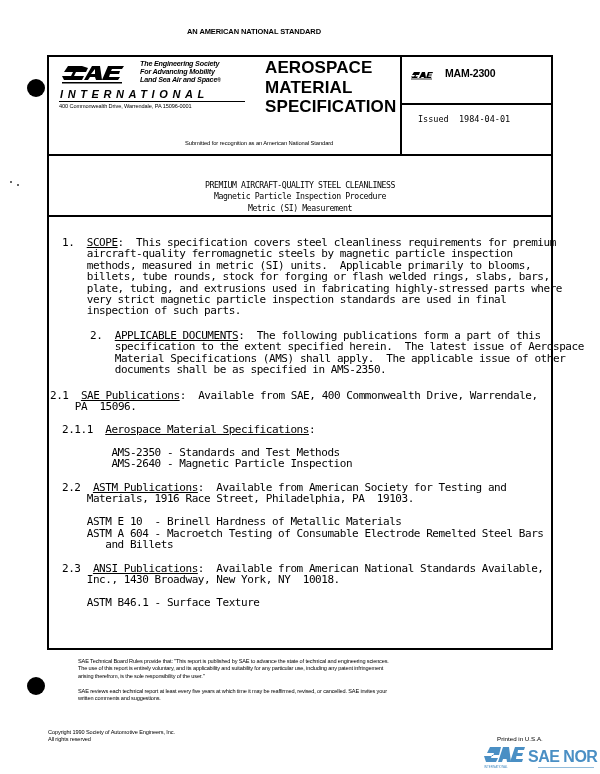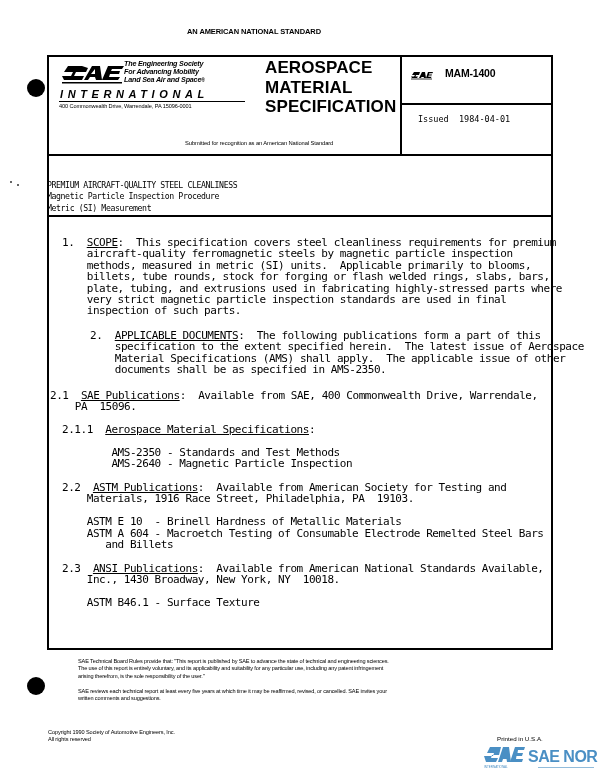--- a/index.html
+++ b/index.html
@@ -11,34 +11,34 @@
   .punch { width:18px; height:18px; border-radius:50%; background:#000; }
 
   .frame { left:47px; top:55px; width:506px; height:595px; border:2px solid #000; box-sizing:border-box; }
 
   .hdr-left { left:47px; top:55px; width:355px; height:100px; border-right:2px solid #000; box-sizing:border-box; }
   .hdr-right-top { left:401px; top:55px; width:152px; height:50px; border-bottom:2px solid #000; box-sizing:border-box; }
   .hdr-divider { left:47px; top:154px; width:506px; height:2px; background:#000; }
   .title-divider { left:47px; top:215px; width:506px; height:2px; background:#000; }
 
   .sae-logo { left:62px; top:60px; width:62px; height:30px; }
-  .sae-tag { left:124px; top:60px; font-size:7.2px; font-style:italic; font-weight:bold; line-height:8px; letter-spacing:-0.2px; }
+  .sae-tag { left:140px; top:60px; font-size:7.2px; font-style:italic; font-weight:bold; line-height:8px; letter-spacing:-0.2px; }
   .sae-reg { font-size:5px; font-style:normal; }
   .intl { left:60px; top:88px; font-size:11px; font-style:italic; letter-spacing:4.6px; font-weight:bold; }
   .intl-line { left:59px; top:101px; width:186px; height:1px; background:#000; }
   .addr { left:59px; top:103px; font-size:5.6px; letter-spacing:-0.1px; }
 
   .ams-title { left:265px; top:58px; font-size:17px; font-weight:bold; line-height:19.5px; letter-spacing:0.1px; }
   .submitted { left:185px; top:140px; font-size:5.8px; letter-spacing:-0.1px; }
 
   .mini-sae { left:411px; top:70px; width:22px; height:10px; }
   .doc-no { left:445px; top:67px; font-size:10.5px; font-weight:bold; letter-spacing:-0.2px; }
   .issued { left:418px; top:114px; font-family:"DejaVu Sans Mono", monospace; font-size:8.5px; white-space:pre; }
 
-  .title-block { left:47px; width:506px; top:180px; font-family:"DejaVu Sans Mono", monospace; font-size:8.2px; line-height:11.3px; letter-spacing:-0.4px; }
+  .title-block { left:47px; width:506px; top:180px; text-align:center; font-family:"DejaVu Sans Mono", monospace; font-size:8.2px; line-height:11.3px; letter-spacing:-0.4px; }
 
   .body { font-family:"DejaVu Sans Mono", monospace; font-size:11px; line-height:11.4px; letter-spacing:-0.45px; white-space:pre; }
   .u { text-decoration:underline; }
 
   .footnote { left:78px; font-size:5.6px; line-height:7.4px; letter-spacing:-0.15px; }
   .copyright { left:48px; top:729px; font-size:5.6px; line-height:7.2px; letter-spacing:-0.1px; }
   .printed { left:497px; top:735px; font-size:6.2px; }
   .norm-logo { left:484px; top:742px; width:114px; height:30px; }
 </style>
 </head>
@@ -82,21 +82,21 @@
 <div class="abs submitted">Submitted for recognition as an American National Standard</div>
 
 <svg class="abs mini-sae" viewBox="0 0 22 10">
   <g fill="#000">
     <path d="M1 8 L6 8 L7 6.5 L3 6.5 L4 5 L8 5 L9 2 L3 2 L1 5 L5 5 L4.5 6.5 L0 6.5 Z"></path>
     <path d="M8 8 L11 2 L14 2 L15 8 L13 8 L12.7 7 L10.5 7 L10 8 Z"></path>
     <path d="M15 8 L17 2 L22 2 L21.5 3.3 L18.3 3.3 L18 4.4 L21 4.4 L20.6 5.6 L17.6 5.6 L17.3 6.7 L20.6 6.7 L20 8 Z"></path>
     <rect x="0" y="8.6" width="21" height="0.8"></rect>
   </g>
 </svg>
-<div class="abs doc-no">MAM-1400</div>
+<div class="abs doc-no">MAM-2300</div>
 <div class="abs issued"><span>Issued</span>  <span>1984-04-01</span></div>
 
 <div class="abs title-block">
   <div>PREMIUM AIRCRAFT-QUALITY STEEL CLEANLINESS</div>
   <div>Magnetic Particle Inspection Procedure</div>
   <div>Metric (SI) Measurement</div>
 </div>
 
 <div class="abs body" style="left:62px;top:237px;"><span>1.</span>  <span class="u">SCOPE</span><span>:  This specification covers steel cleanliness requirements for premium</span>
     <span>aircraft-quality ferromagnetic steels by magnetic particle inspection</span>

